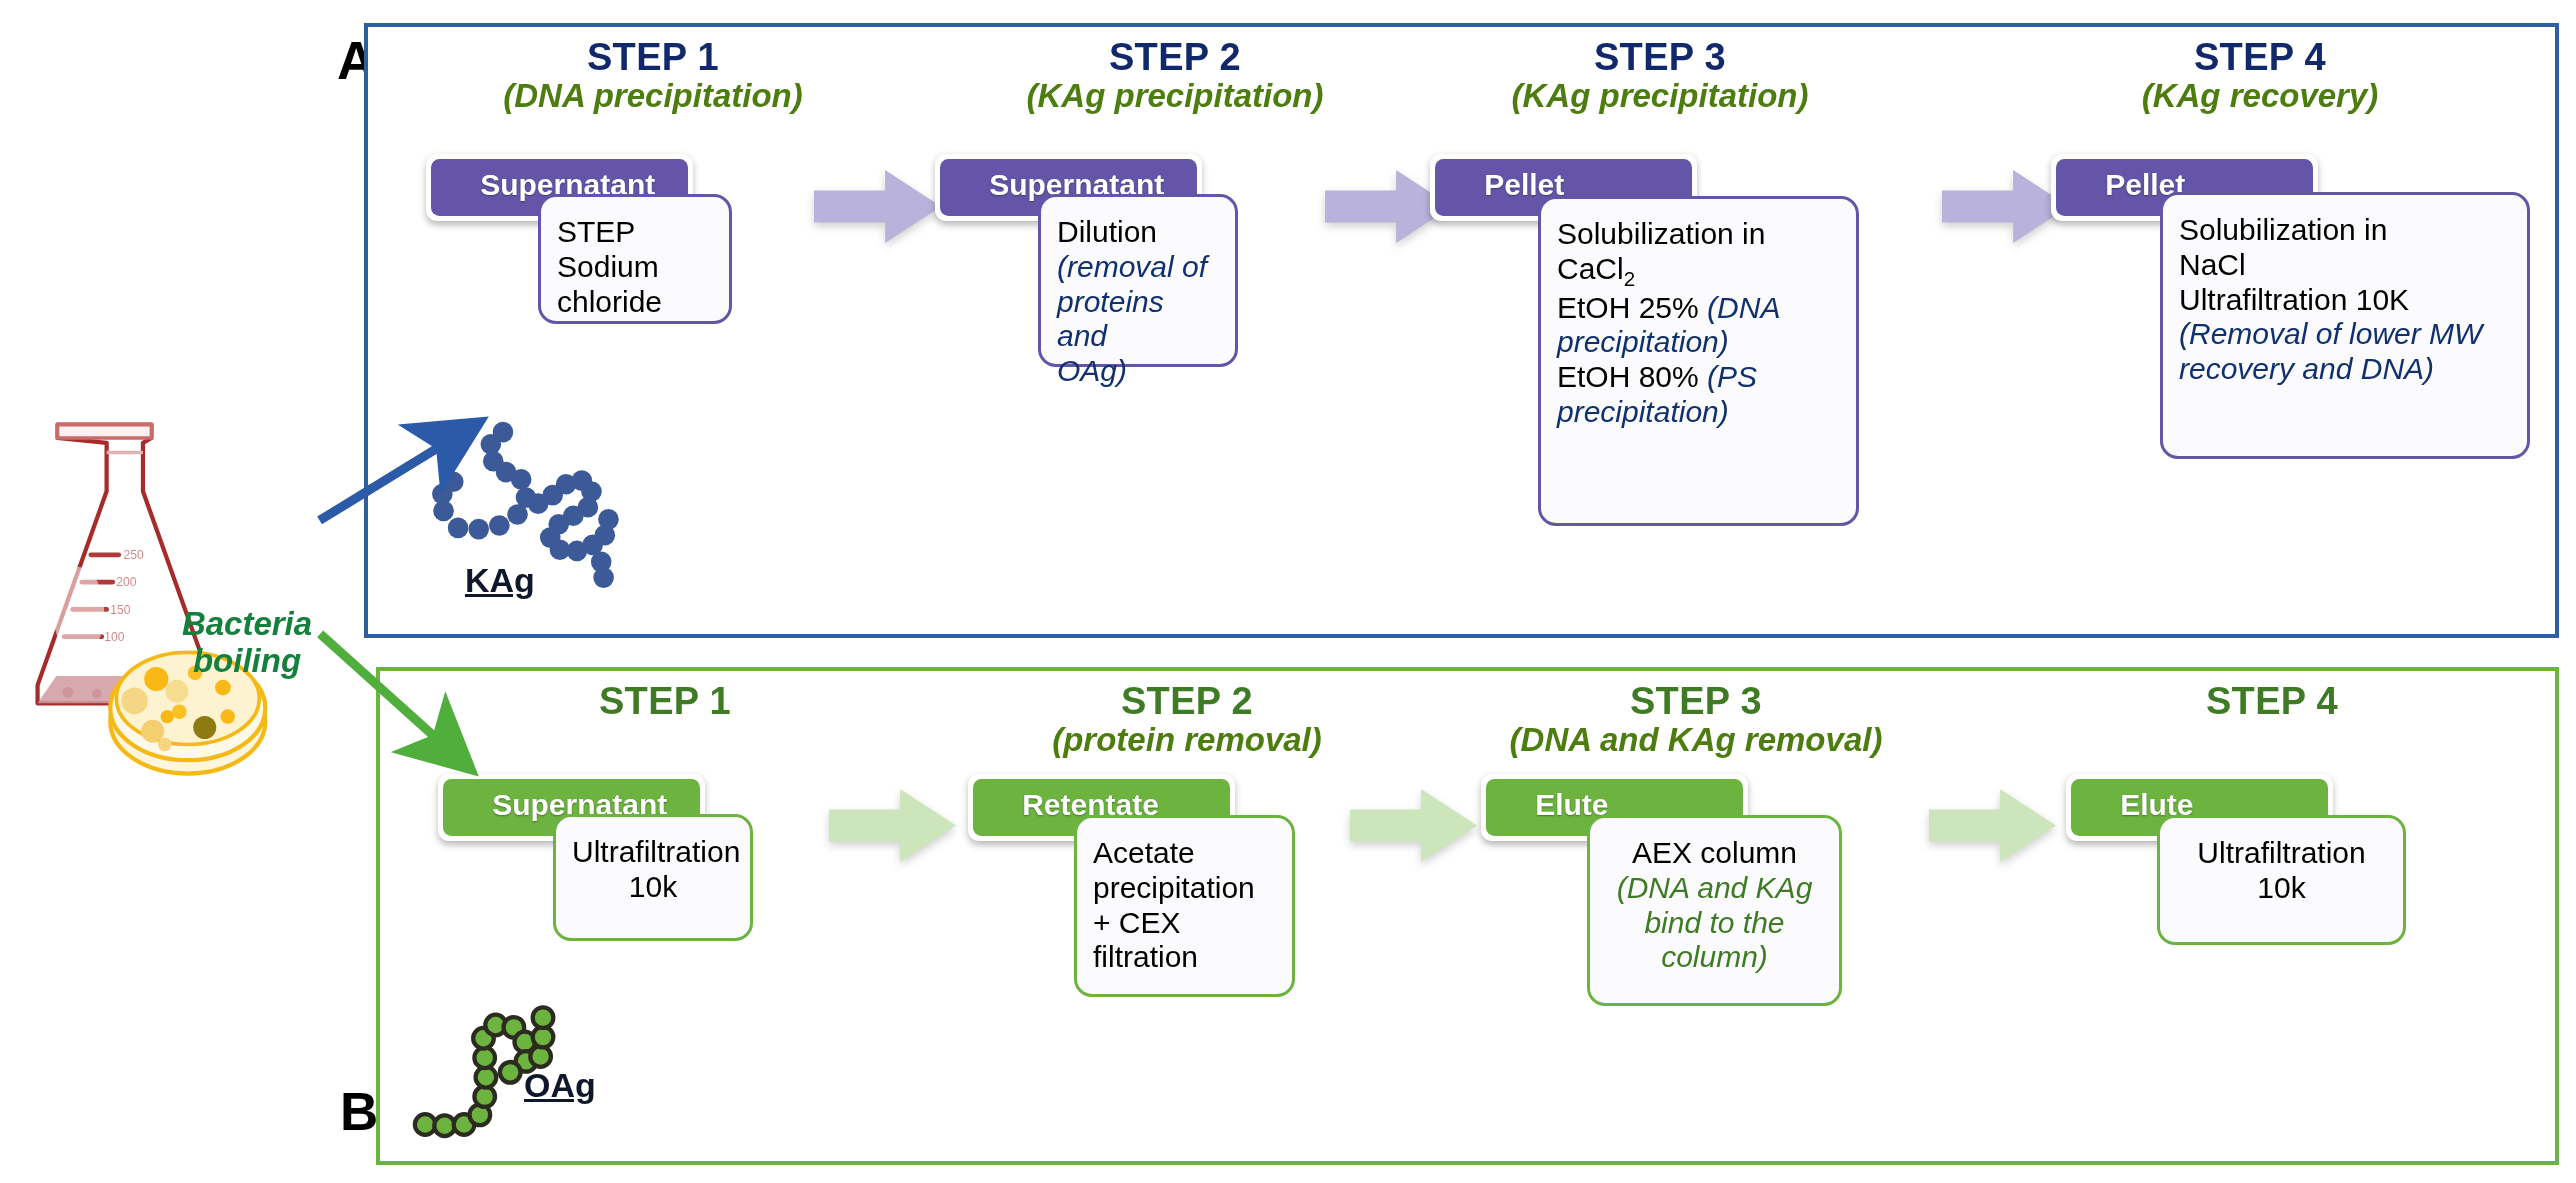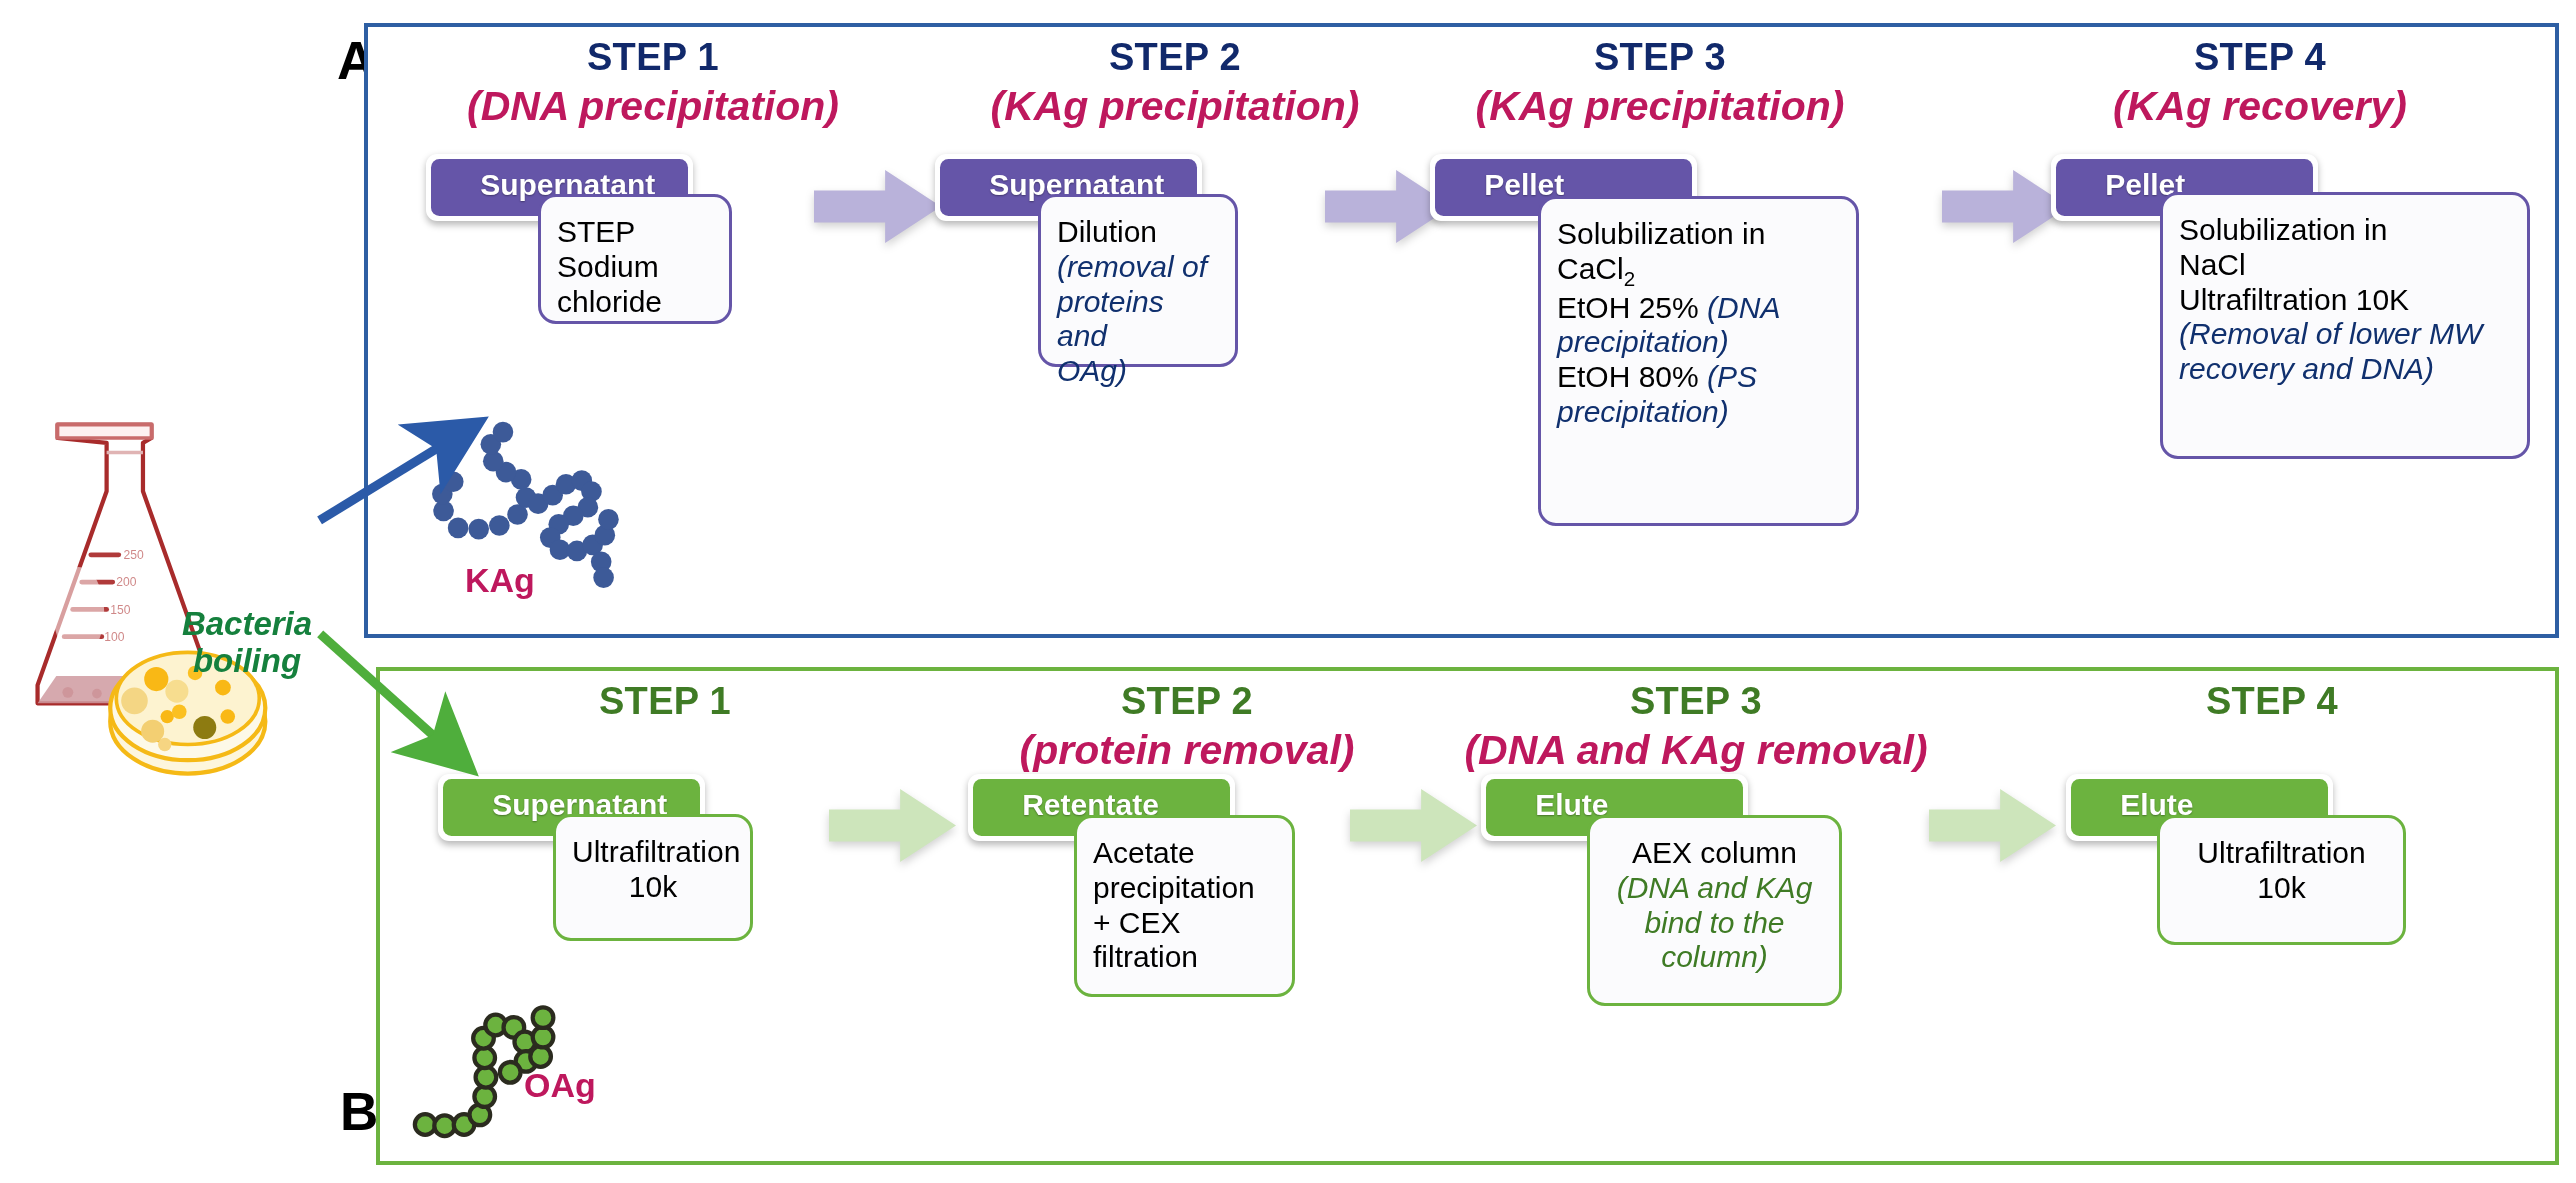--- a/index.html
+++ b/index.html
@@ -11,21 +11,21 @@
   #panel-b{left:376px;top:667px;width:2183px;height:498px;border:4.2px solid #6cb33f;}
 
   .panel-letter{position:absolute;font-size:53px;font-weight:bold;color:#000000;line-height:1;}
   #letter-a{left:337px;top:34px;}
   #letter-b{left:340px;top:1085px;}
 
   
   .step-col{position:absolute;top:0;width:522px;height:100%;}
   .step-head{text-align:center;}
   .step-title{font-size:38px;font-weight:bold;letter-spacing:0.3px;line-height:1.05;}
-  .step-sub{font-size:41px;font-style:italic;font-weight:bold;color:#be185d;line-height:1.1;margin-top:6px;}
+  .step-sub{font-size:33px;font-style:italic;font-weight:bold;color:#4d7c0f;line-height:1.1;}
   #panel-a .step-title{color:#11296b;}
   #panel-b .step-title{color:#3f7b25;}
 
   
   .chip{position:absolute;border-radius:11px;background:#ffffff;
         box-shadow:0 3.6px 7.3px rgba(0,0,0,0.28);padding:4.9px;box-sizing:border-box;}
   .chip-inner{border-radius:8.5px;height:100%;box-sizing:border-box;
               display:flex;align-items:flex-start;padding:9.7px 13.3px;}
   .chip-text{font-size:30px;font-weight:bold;color:#ffffff;line-height:1.05;
              text-shadow:0 1.2px 1.8px rgba(0,0,0,0.35);margin-left:36px;}
@@ -45,21 +45,21 @@
   
   .block-arrow{position:absolute;width:127px;height:73px;
       filter:drop-shadow(0 4.2px 4.2px rgba(0,0,0,0.18));}
   .block-arrow i{display:block;width:100%;height:100%;
       clip-path:polygon(0% 28%,56% 28%,56% 0%,100% 50%,56% 100%,56% 72%,0% 72%);}
   .arrow-a i{background:#b9b2da;}
   .arrow-b i{background:#cde5bb;}
 
   
   .mol{position:absolute;}
-  .mol-label{position:absolute;font-size:34px;font-weight:bold;color:#be185d;}
+  .mol-label{position:absolute;font-size:34px;font-weight:bold;color:#0f172a;text-decoration:underline;}
 
   
   #illustration{position:absolute;left:0px;top:400px;width:315px;height:340px;}
   #bacteria-boiling{position:absolute;left:156px;top:606px;width:182px;
       font-size:33px;font-style:italic;font-weight:bold;color:#15803d;
       line-height:1.12;text-align:center;}
 
   svg{display:block;overflow:visible;}
 </style>
 </head>

